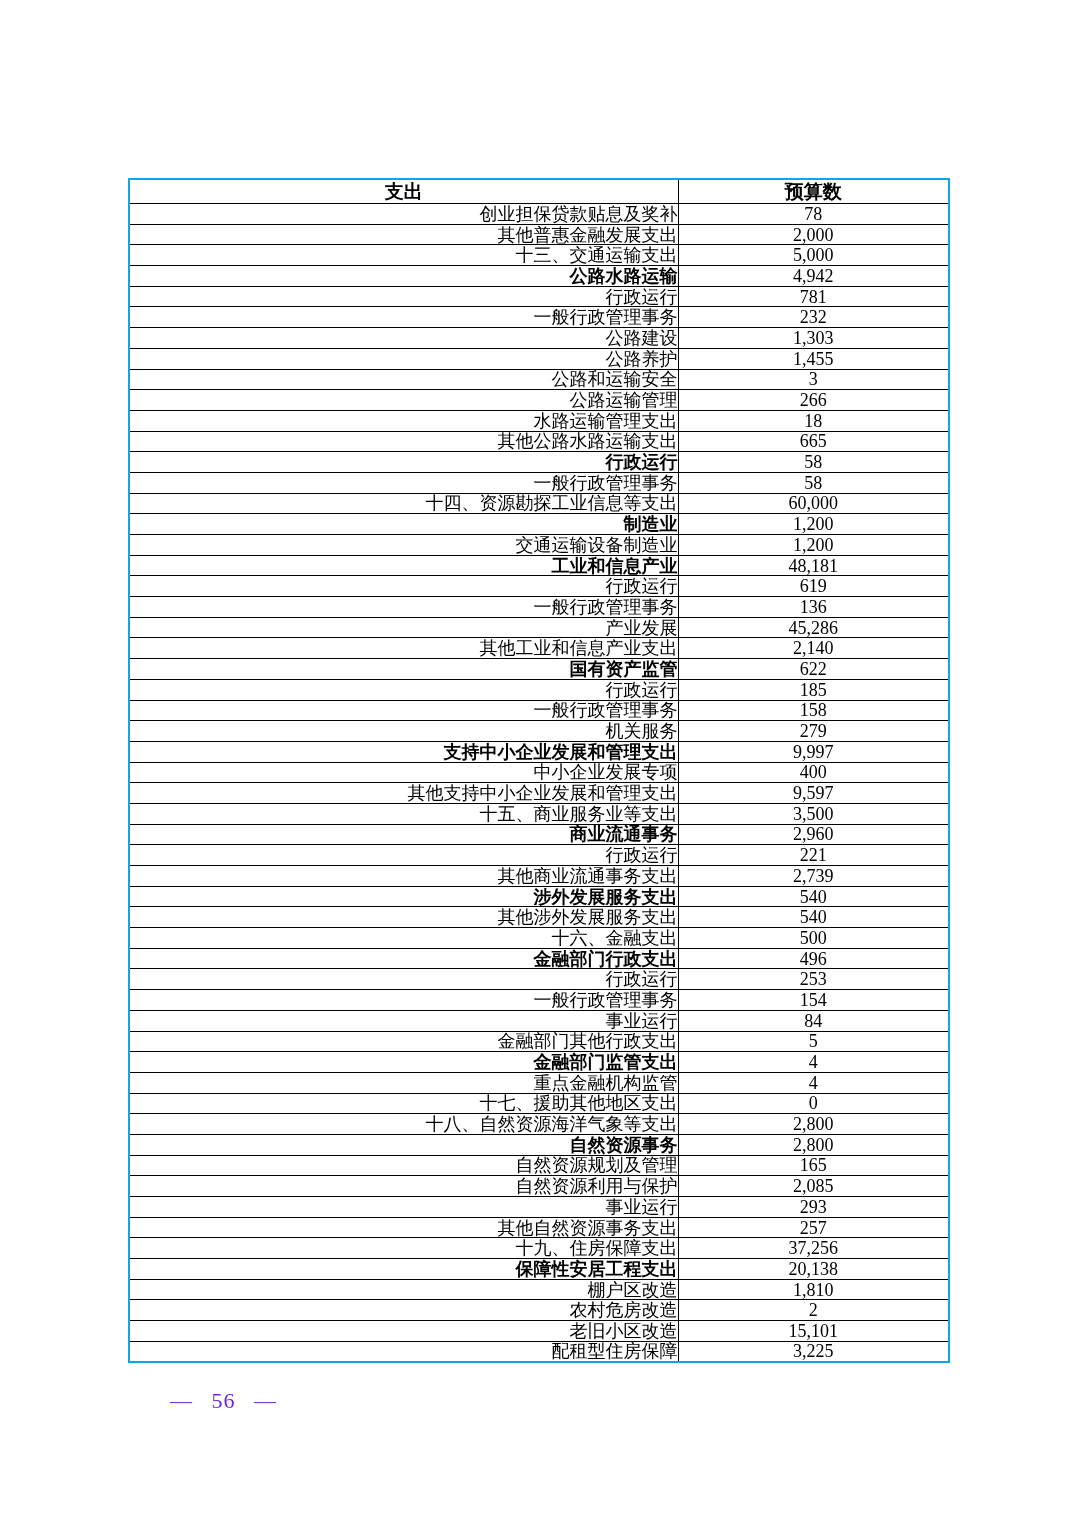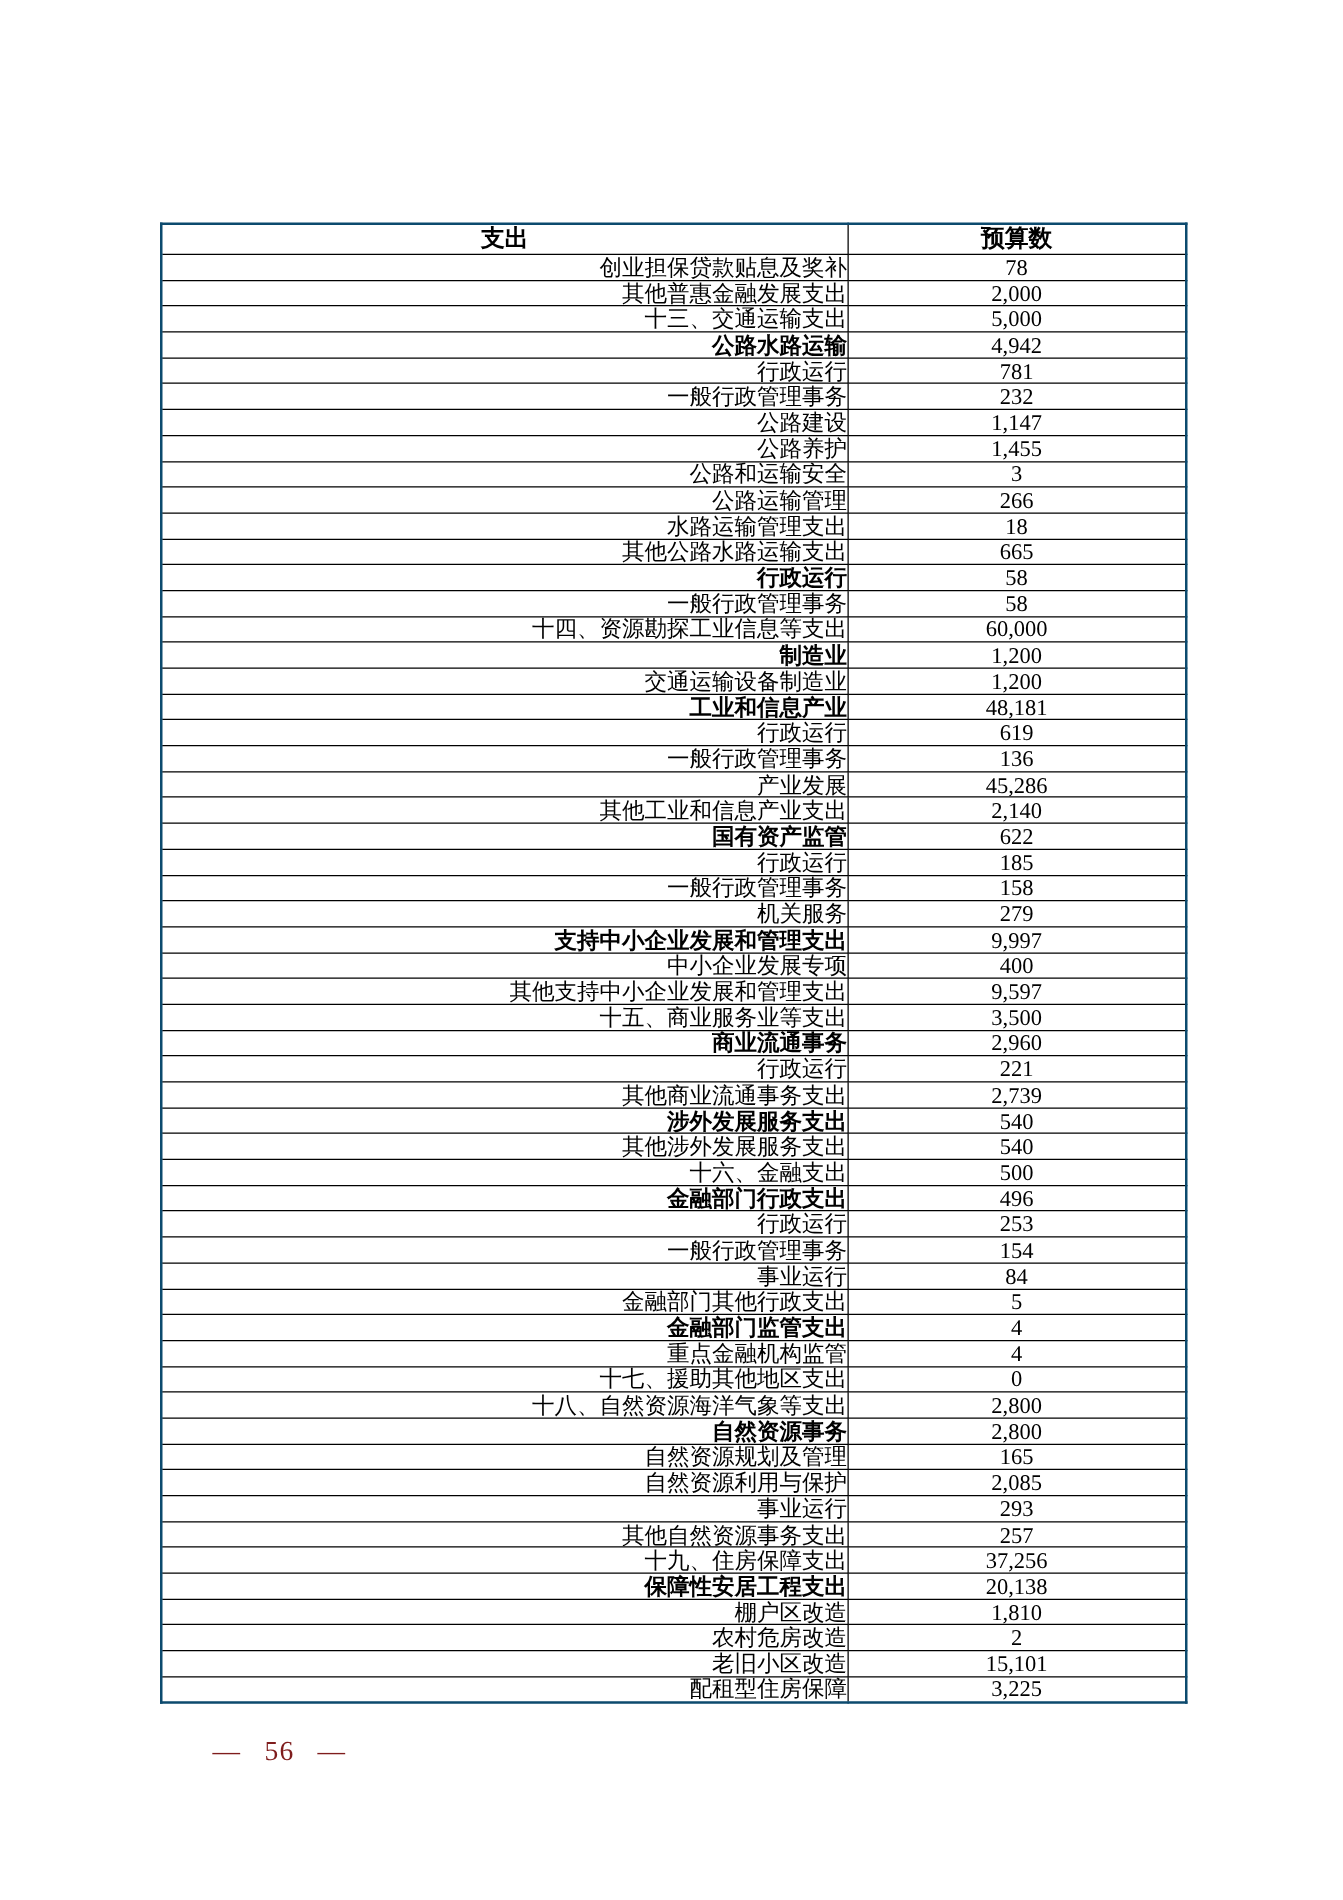--- a/index.html
+++ b/index.html
@@ -29,21 +29,21 @@
   table.budget-table th,
   table.budget-table td {
     border: 1px solid #000000;
     padding: 0;
     line-height: 1;
     overflow: hidden;
     white-space: nowrap;
     vertical-align: middle;
   }
   table.budget-table {
-    border: 2px solid #0c4a6e;
+    border: 2px solid #0ea5e9;
   }
   table.budget-table thead th {
     font-weight: bold;
     text-align: center;
     height: 23px;
     font-size: 19px;
   }
   table.budget-table tbody tr {
     height: 20.7px;
   }
@@ -57,21 +57,21 @@
     text-align: center;
     padding-right: 3px;
   }
   .page-footer {
     position: absolute;
     left: 170px;
     top: 1388px;
     font-size: 22px;
     letter-spacing: 1px;
     word-spacing: 12px;
-    color: #7f1d1d;
+    color: #6d28d9;
   }
 </style>
 </head>
 <body>
 
 <div class="page">
 
   <table class="budget-table">
     <colgroup>
       <col style="width:549px">
@@ -103,21 +103,21 @@
         <tr>
           <td class="label-cell ind2">行政运行</td>
           <td class="value-cell">781</td>
         </tr>
         <tr>
           <td class="label-cell ind2">一般行政管理事务</td>
           <td class="value-cell">232</td>
         </tr>
         <tr>
           <td class="label-cell ind2">公路建设</td>
-          <td class="value-cell">1,147</td>
+          <td class="value-cell">1,303</td>
         </tr>
         <tr>
           <td class="label-cell ind2">公路养护</td>
           <td class="value-cell">1,455</td>
         </tr>
         <tr>
           <td class="label-cell ind2">公路和运输安全</td>
           <td class="value-cell">3</td>
         </tr>
         <tr>

